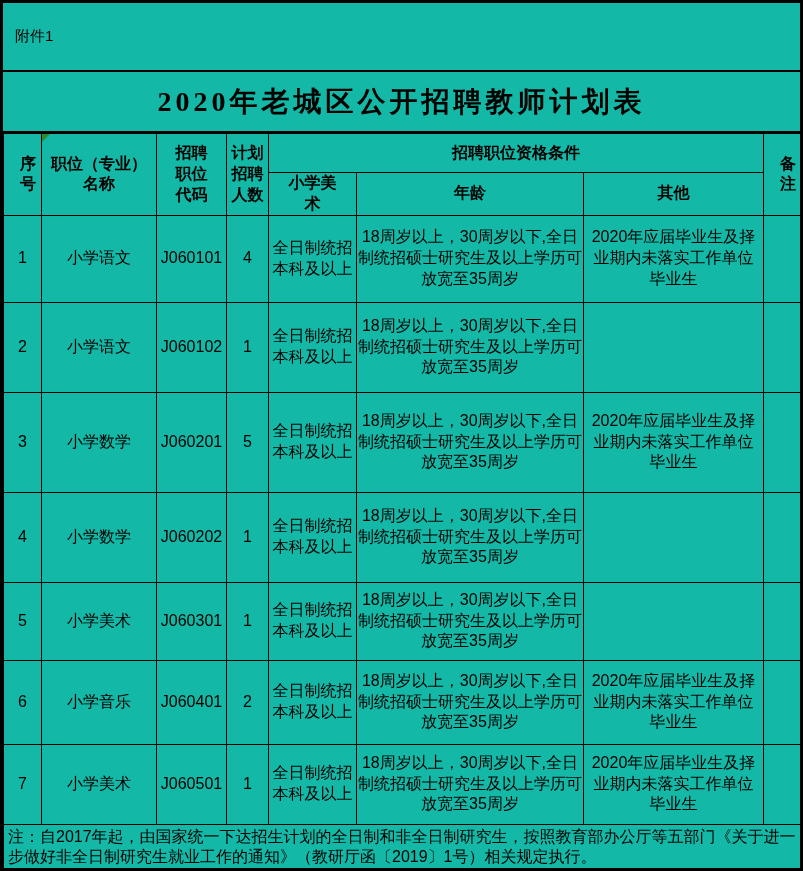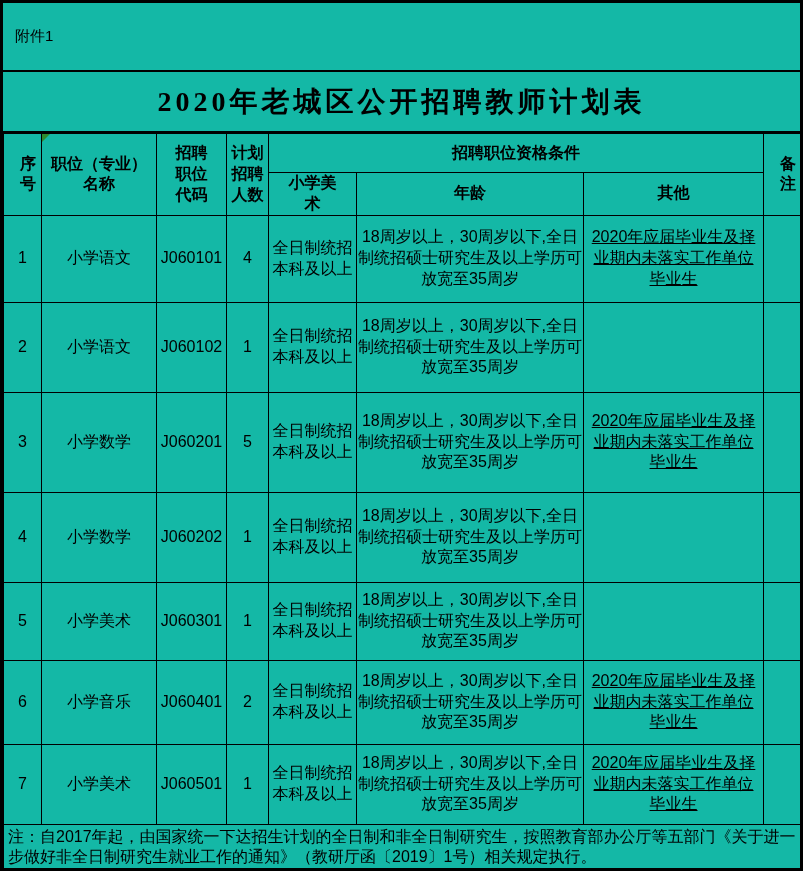--- a/index.html
+++ b/index.html
@@ -45,21 +45,21 @@
     line-height: 1.3;
     overflow: hidden;
     word-break: break-all;
   }
   .plan-table th { font-weight: bold; padding: 0 16px; }
   .plan-table td { font-weight: normal; padding: 0 2px; }
   th.th-position { padding: 4px 8px; position: relative; }
   th.th-code { padding: 0 14px; }
   th.th-count { padding: 4px 4px; }
   td.cell-age { padding: 0; }
-  td.cell-other { padding: 0 2px; text-decoration: underline; }
+  td.cell-other { padding: 0 2px; }
   tr.hrow-1 { height: 39px; }
   tr.hrow-2 { height: 41px; }
   tbody tr:nth-child(1) { height: 87px; }
   tbody tr:nth-child(2) { height: 90px; }
   tbody tr:nth-child(3) { height: 100px; }
   tbody tr:nth-child(4) { height: 90px; }
   tbody tr:nth-child(5) { height: 78px; }
   tbody tr:nth-child(6) { height: 84px; }
   tbody tr:nth-child(7) { height: 80px; }
   tfoot tr { height: 44px; }

